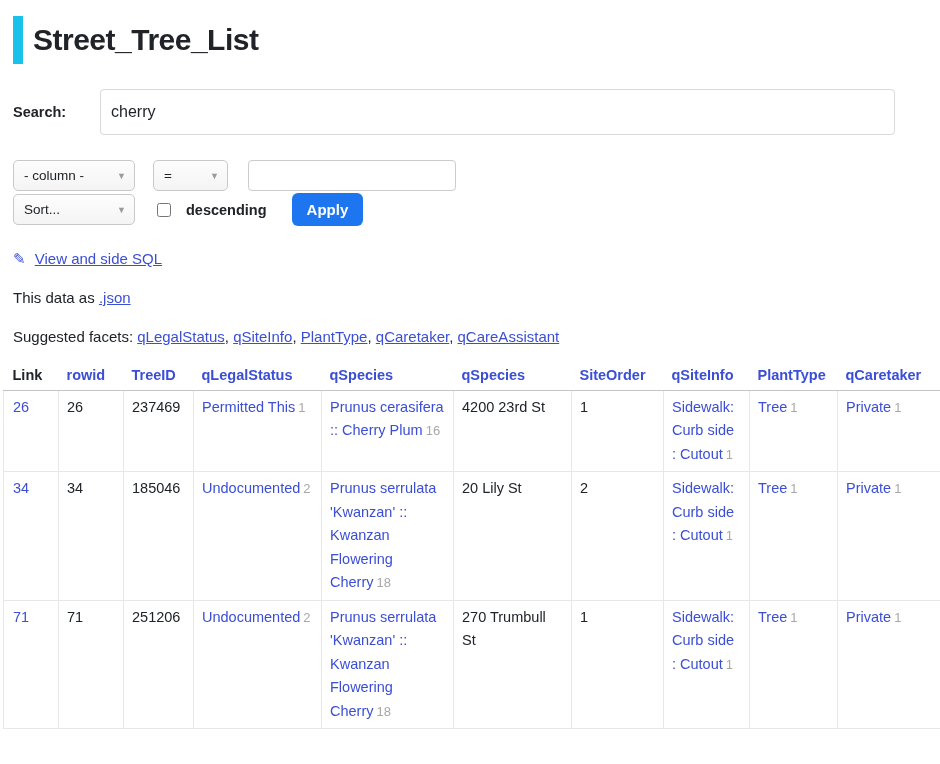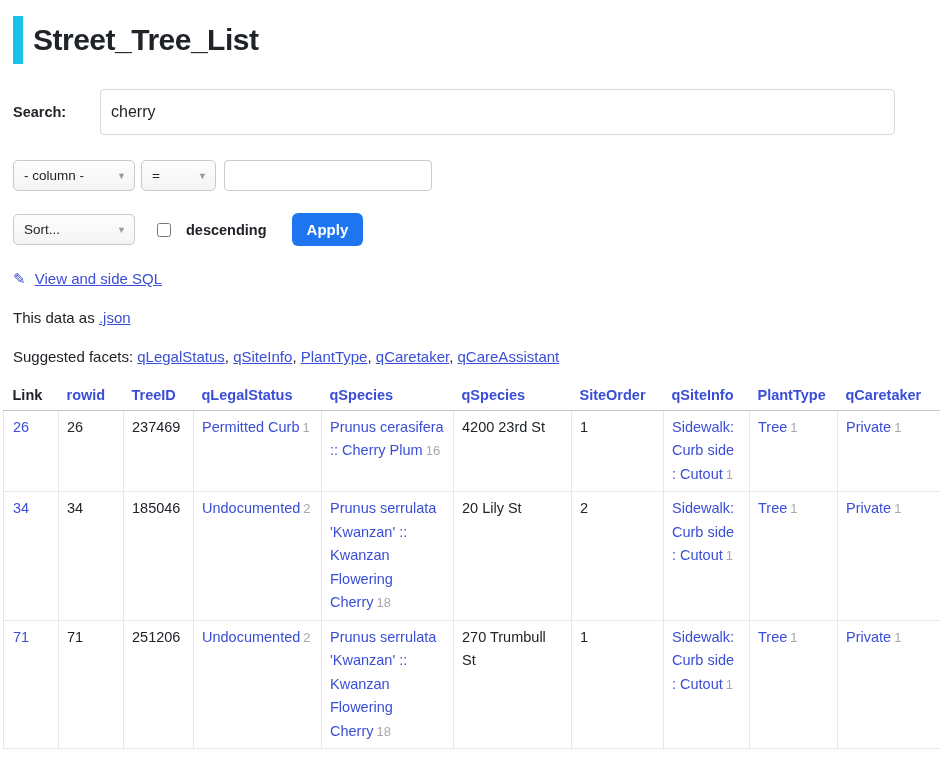--- a/index.html
+++ b/index.html
@@ -24,22 +24,22 @@
   h1{font-size:30px;font-weight:bold;margin:0;line-height:48px;letter-spacing:-0.5px;}
   .summary{font-size:16.5px;font-weight:bold;margin:26px 0 0 0;}
   
   .search-row{margin-top:25px;display:flex;align-items:center;}
   .search-label{font-weight:bold;font-size:14.5px;width:87px;flex:none;}
   .search-input{
     width:795px;height:46px;border:1px solid #d9d9d9;border-radius:4px;
     font-family:inherit;font-size:16px;padding:14px 10px;color:var(--text);outline:none;
   }
   
-  .filter-row{margin-top:25px;display:flex;align-items:center;gap:6px;}
-  .sort-row{margin-top:22px;display:flex;align-items:center;gap:8px;}
+  .filter-row{margin-top:25px;display:flex;align-items:center;gap:18px;}
+  .sort-row{margin-top:2px;display:flex;align-items:center;gap:8px;}
   .select-wrap{position:relative;display:inline-block;}
   select{
     -webkit-appearance:none;appearance:none;
     height:31px;border:1px solid #c9c9c9;border-radius:5px;
     background:linear-gradient(#fdfdfd,#f4f4f4);
     font-family:inherit;font-size:13.5px;color:var(--text);
     padding:0 24px 0 10px;outline:none;
   }
   .sel-column{width:122px;}
   .sel-op{width:75px;}
@@ -175,21 +175,21 @@
         <th><a href="#">qSiteInfo</a></th>
         <th><a href="#">PlantType</a></th>
         <th><a href="#">qCaretaker</a></th>
       </tr>
     </thead>
   <tbody id="body-rows">
       <tr>
         <td><a href="#">26</a></td>
         <td>26</td>
         <td>237469</td>
-        <td><a href="#">Permitted Curb</a><span class="count">1</span></td>
+        <td><a href="#">Permitted This</a><span class="count">1</span></td>
         <td><a href="#">Prunus cerasifera :: Cherry Plum</a><span class="count">16</span></td>
         <td>4200 23rd St</td>
         <td>1</td>
         <td><a href="#">Sidewalk: Curb side : Cutout</a><span class="count">1</span></td>
         <td><a href="#">Tree</a><span class="count">1</span></td>
         <td><a href="#">Private</a><span class="count">1</span></td>
       </tr>
       <tr>
         <td><a href="#">34</a></td>
         <td>34</td>

